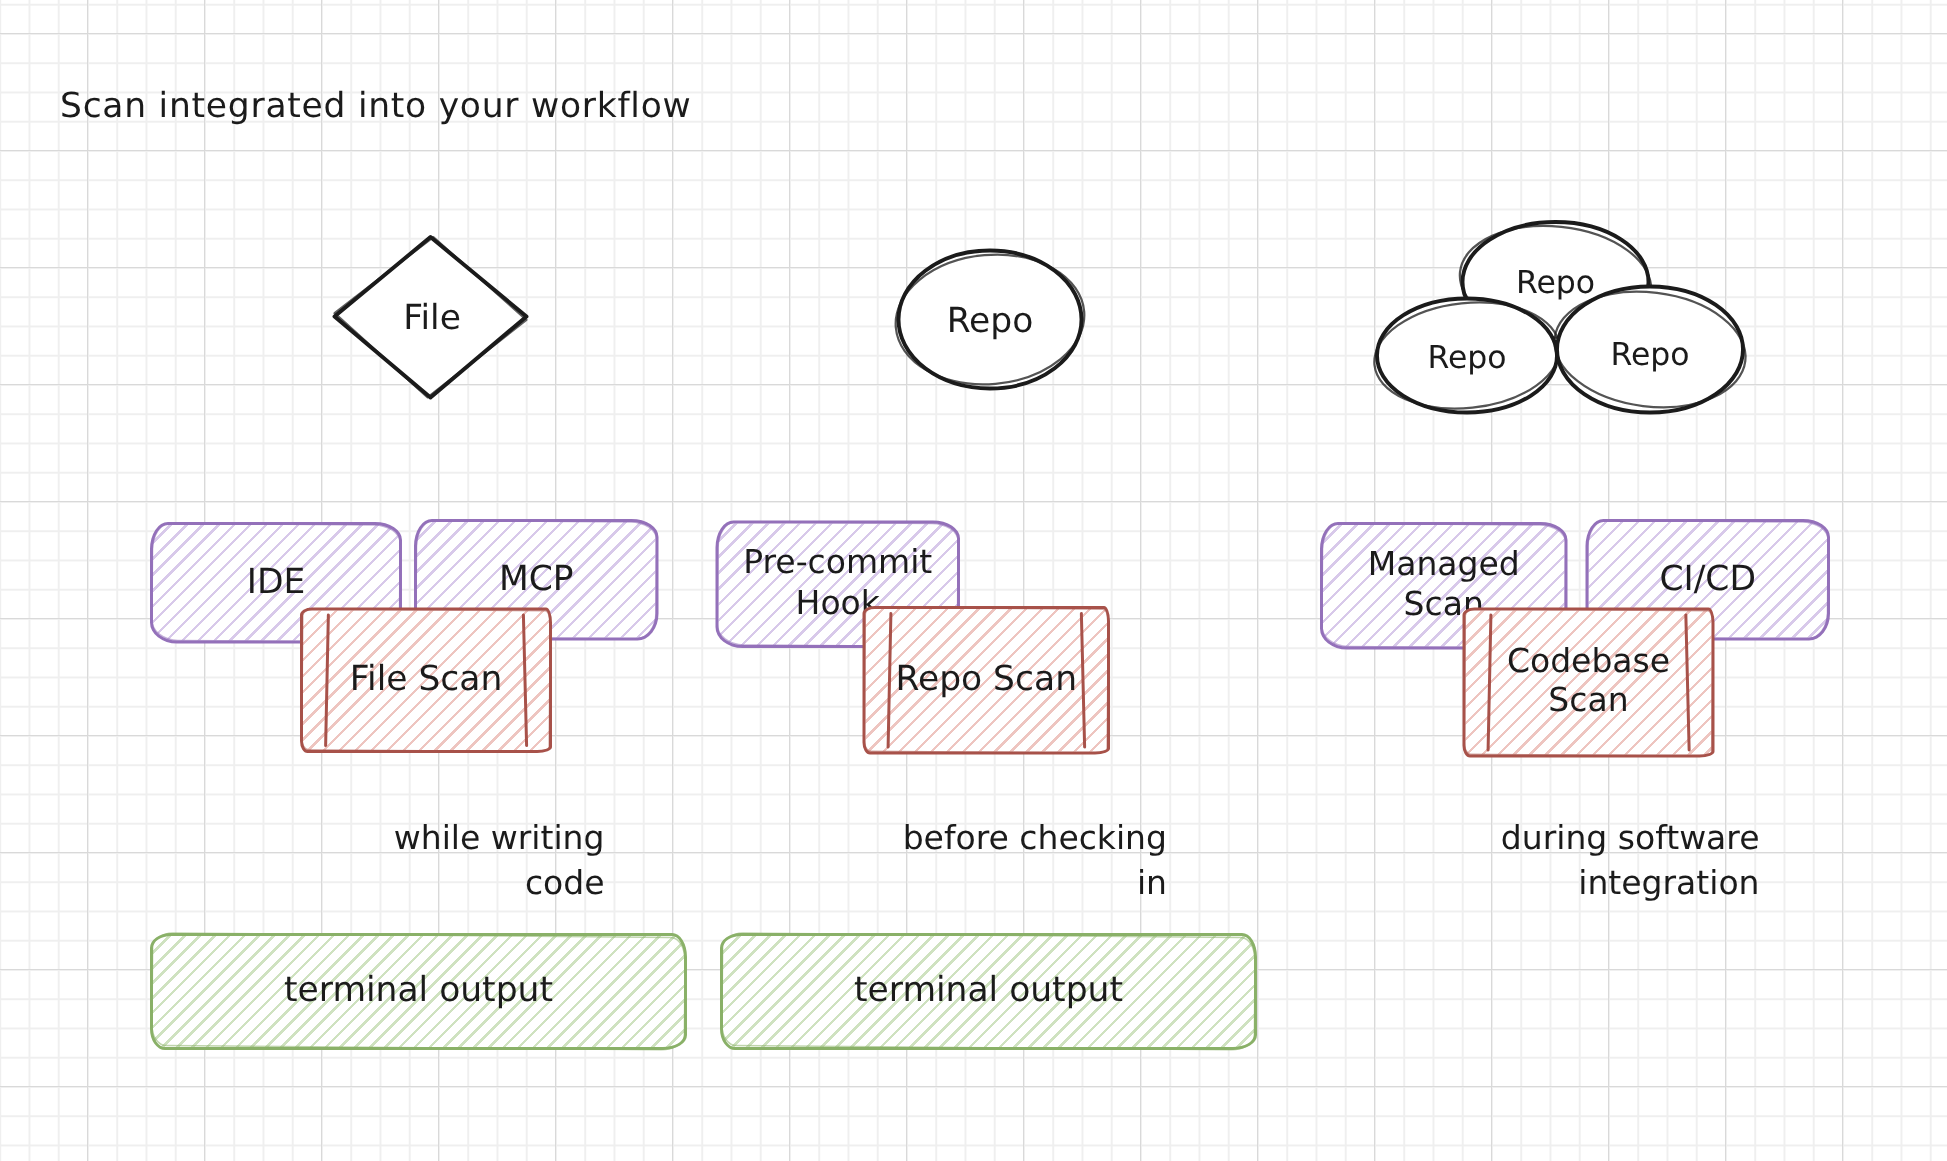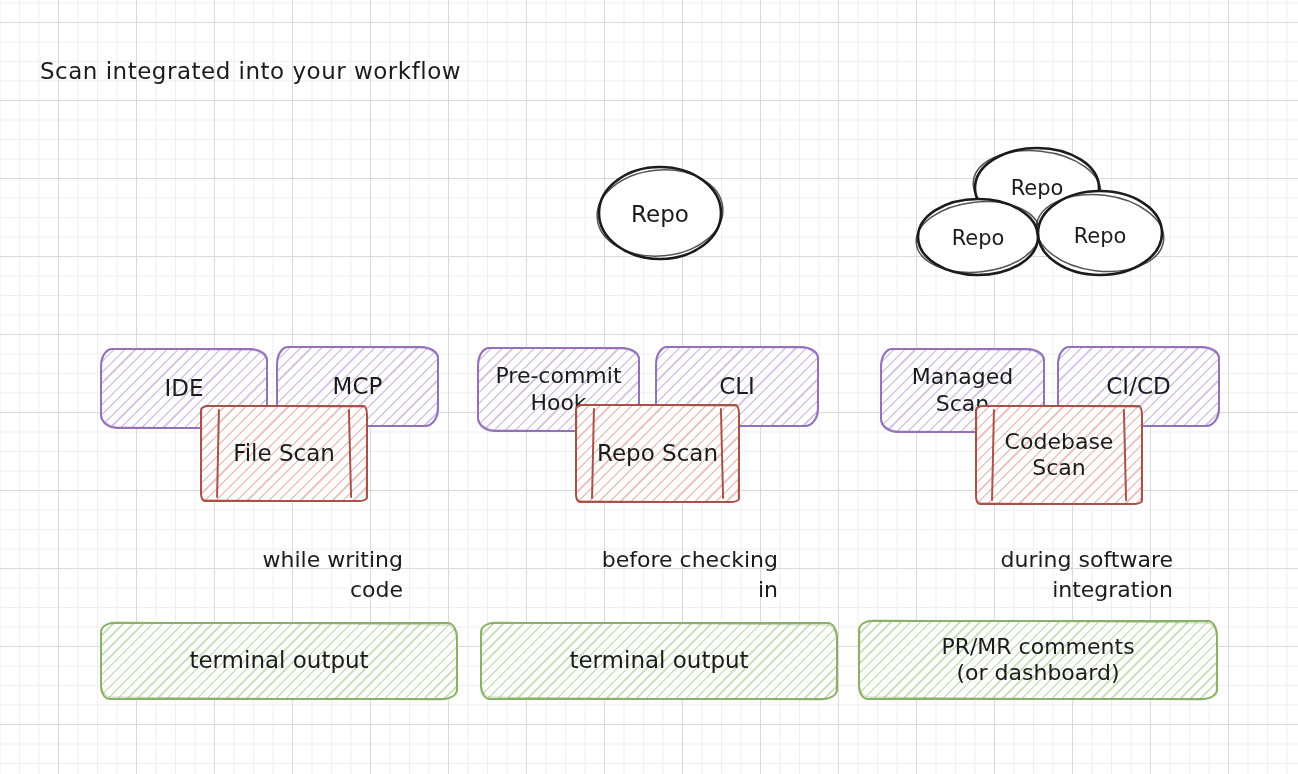--- a/index.html
+++ b/index.html
@@ -82,20 +82,27 @@
   .cluster-label{font-size:21px;}
   svg{display:block;}
 </style>
 </head>
 <body>
 
 <div class="canvas">
 
   <div class="abs title">Scan integrated into your workflow</div>
 
+  <div class="abs" style="left:218px;top:153px;width:140px;height:118px;">
+    <svg width="140" height="118" viewBox="0 0 140 118">
+      <polygon points="69,5 133,58 69,112 5,58" fill="#ffffff" stroke="#1b1b1b" stroke-width="2.6" stroke-linejoin="round"></polygon>
+      <polygon points="69,5 133,58 69,112 5,58" fill="none" stroke="#1b1b1b" stroke-width="1.5" opacity=".7" transform="rotate(2 69 58)" stroke-linejoin="round"></polygon>
+    </svg>
+    <span class="shape-label" style="left:70px;top:59px;">File</span>
+  </div>
 
   <div class="sketch-box purple" style="left:100px;top:300px;width:168px;height:81px;">
     <span>IDE</span>
   </div>
   <div class="sketch-box purple" style="left:276px;top:298px;width:163px;height:81px;">
     <span>MCP</span>
   </div>
 
   <div class="sketch-box red" style="left:200px;top:405px;width:168px;height:97px;">
     <span class="strut l"></span>
@@ -114,23 +121,20 @@
     <svg width="134" height="104" viewBox="0 0 134 104">
       <ellipse cx="67" cy="52" rx="61" ry="46" fill="#ffffff" stroke="#1b1b1b" stroke-width="2.6"></ellipse>
       <ellipse cx="67" cy="52" rx="63" ry="43" fill="none" stroke="#1b1b1b" stroke-width="1.5" opacity=".75" transform="rotate(-5 67 52)"></ellipse>
     </svg>
     <span class="shape-label" style="left:67px;top:53px;">Repo</span>
   </div>
 
   <div class="sketch-box purple" style="left:477px;top:299px;width:163px;height:85px;font-size:22px;">
     <span>Pre-commit
 Hook</span>
-  </div>
-  <div class="sketch-box purple" style="left:655px;top:298px;width:164px;height:81px;">
-    <span>CLI</span>
   </div>
 
   <div class="sketch-box red" style="left:575px;top:404px;width:165px;height:99px;">
     <span class="strut l"></span>
     <span class="strut r"></span>
     <span>Repo Scan</span>
   </div>
 
   <div class="caption" style="left:538px;top:545px;">before checking
 in</div>
@@ -170,18 +174,14 @@
   <div class="sketch-box red" style="left:975px;top:405px;width:168px;height:100px;font-size:22px;">
     <span class="strut l"></span>
     <span class="strut r"></span>
     <span>Codebase
 Scan</span>
   </div>
 
   <div class="caption" style="left:933px;top:545px;">during software
 integration</div>
 
-  <div class="sketch-box green" style="left:858px;top:620px;width:360px;height:80px;font-size:22px;">
-    <span>PR/MR comments
-(or dashboard)</span>
-  </div>
 
 </div>
 
 </body></html>

